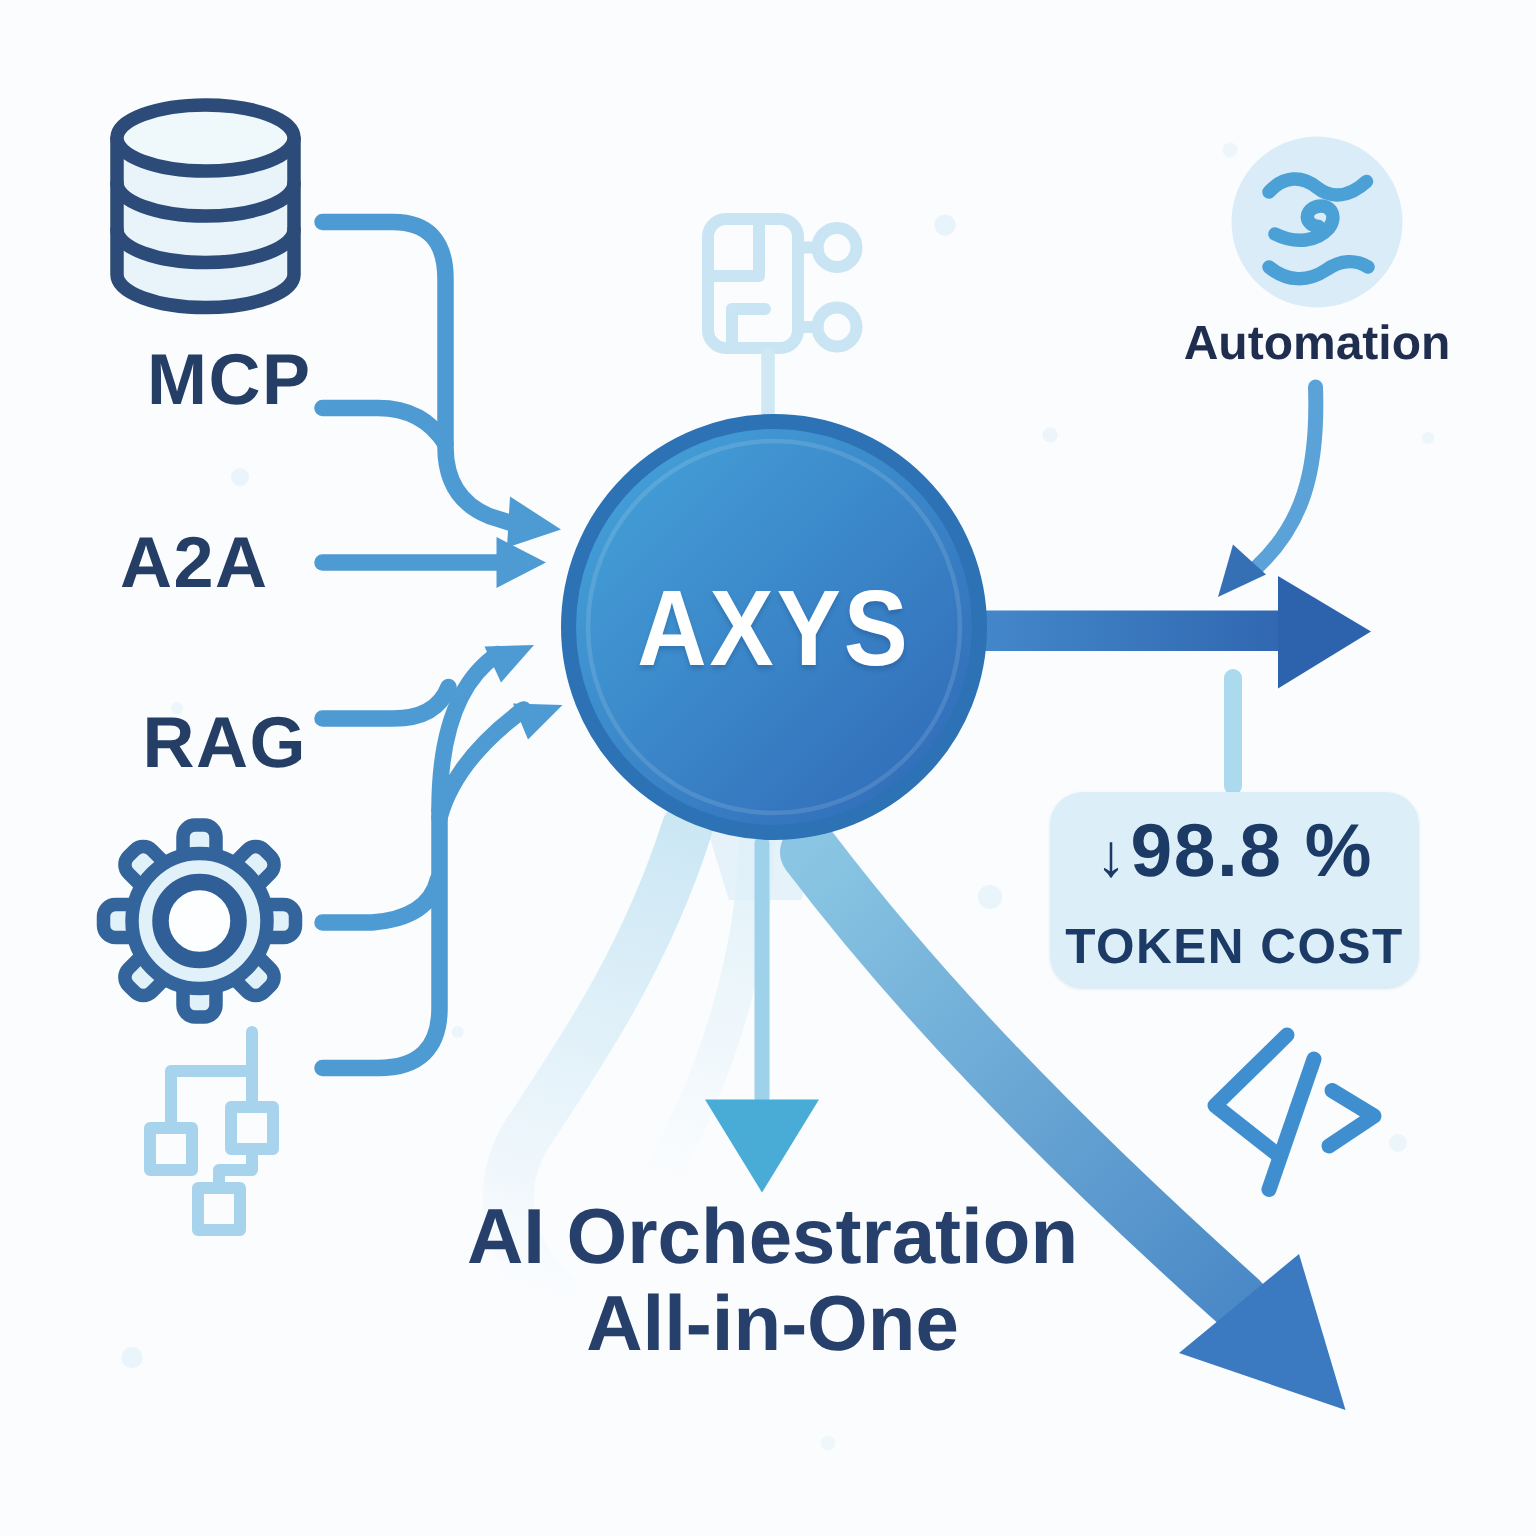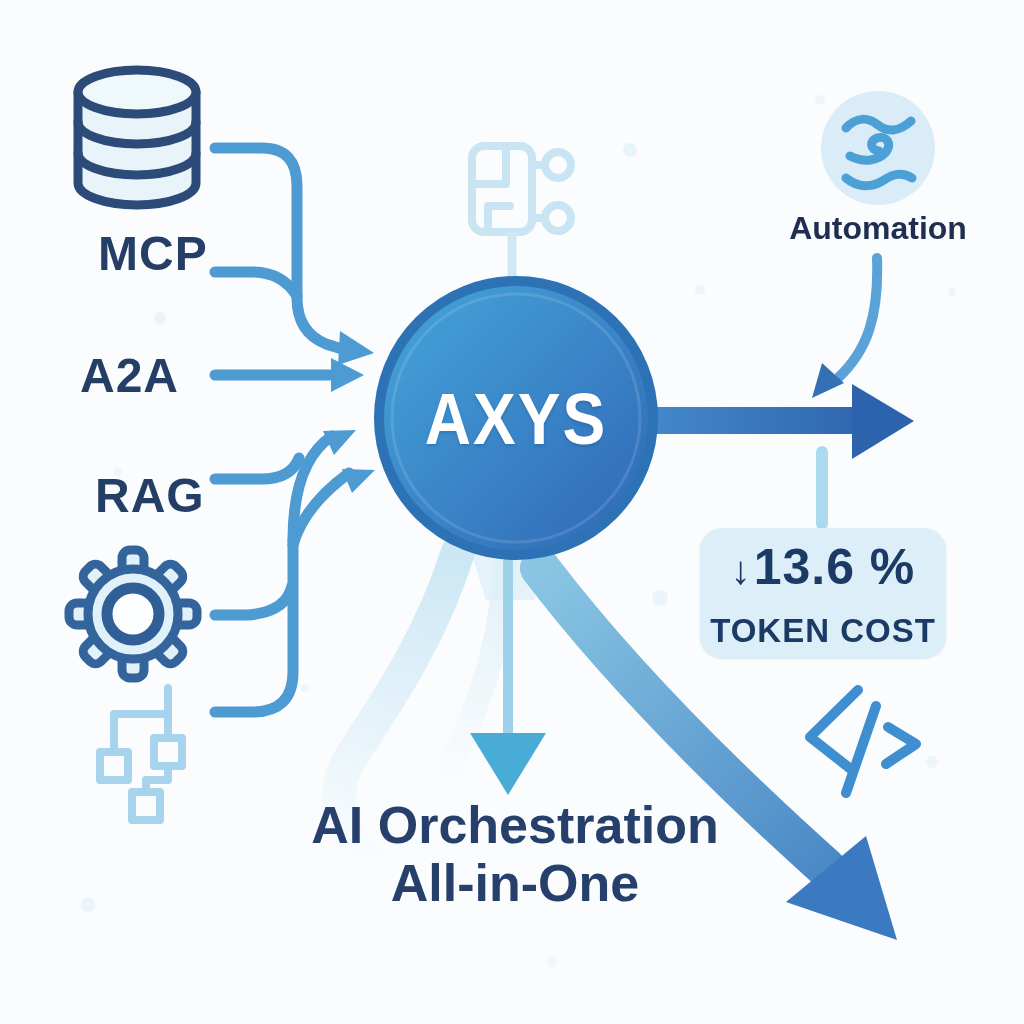--- a/index.html
+++ b/index.html
@@ -178,21 +178,21 @@
 
 <div class="lbl input-lbl" id="mcp">MCP</div>
 <div class="lbl input-lbl" id="a2a">A2A</div>
 <div class="lbl input-lbl" id="rag">RAG</div>
 
 <div class="lbl" id="automation">Automation</div>
 
 <div class="lbl" id="axys">AXYS</div>
 
 <div id="badge">
-  <div class="big"><span class="dn">↓</span><span>13.6 %</span></div>
+  <div class="big"><span class="dn">↓</span><span>98.8 %</span></div>
   <div class="cap">TOKEN COST</div>
 </div>
 
 <div id="title">
   <div>AI Orchestration</div>
   <div>All-in-One</div>
 </div>
 
 </div>
 

